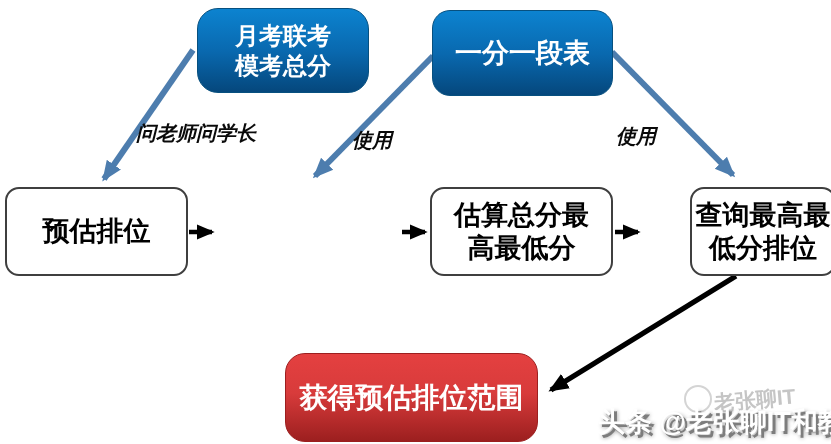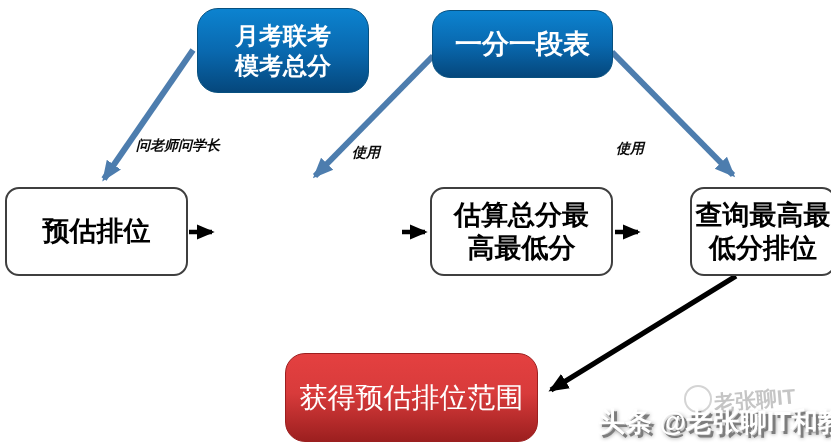--- a/index.html
+++ b/index.html
@@ -11,39 +11,39 @@
   .node{
     position:absolute;display:flex;align-items:center;justify-content:center;
     text-align:center;box-sizing:border-box;
   }
   .node-label{white-space:pre-line;text-align:center;}
   .src{
     background:linear-gradient(180deg,#0c83d0 0%,#0968ae 52%,#05477c 100%);
     border:1px solid #07507f;border-radius:18px;color:#ffffff;font-weight:bold;
   }
   .src1{left:197px;top:8px;width:172px;height:85px;font-size:24px;line-height:30px;border-radius:21px;}
-  .src2{left:432px;top:10px;width:181px;height:68px;font-size:27px;}
+  .src2{left:432px;top:10px;width:181px;height:86px;font-size:27px;}
   .proc{
     background:#ffffff;border:2.5px solid #3f3f3f;border-radius:14px;
     color:#000000;font-weight:bold;font-size:27px;line-height:33px;
     top:187px;height:89px;
   }
   .procA{left:5px;width:183px;}
   .procB{left:218px;width:183px;}
   .procC{left:430px;width:183px;align-items:center;}
   .procD{left:643px;width:146px;margin-left:47px;}
   .result{
     left:285px;top:353px;width:253px;height:89px;
     background:linear-gradient(180deg,#e44040 0%,#d83b3b 45%,#9c1f1f 100%);
     border:1px solid #9c1f1f;border-radius:20px;
-    color:#ffffff;font-weight:normal;font-size:28px;
+    color:#ffffff;font-weight:bold;font-size:28px;
   }
   .edge-label{
     position:absolute;color:#0a0a0a;font-weight:bold;font-style:italic;
-    font-size:14px;white-space:nowrap;margin-top:17px;
+    font-size:20px;white-space:nowrap;
   }
   .lblAsk{left:136px;top:120px;}
   .lblUseL{left:352px;top:127px;}
   .lblUseR{left:616px;top:123px;}
   .wm-byline{
     position:absolute;left:598px;top:404px;font-size:27px;font-weight:bold;
     color:#ffffff;white-space:nowrap;
     text-shadow:3px 3px 0 #7d7d7d, 3px 3px 4px #8a8a8a;
   }
   .wm-faint{

